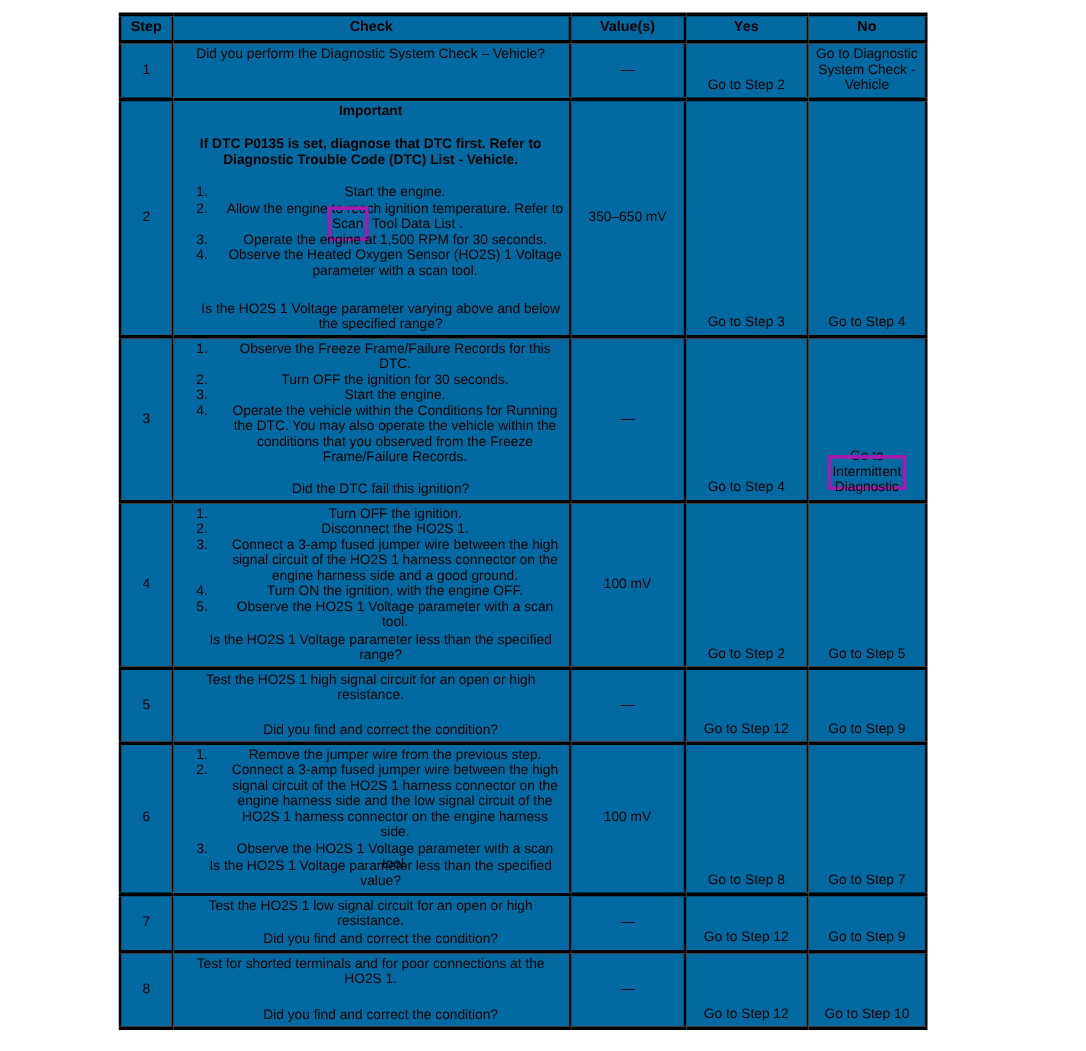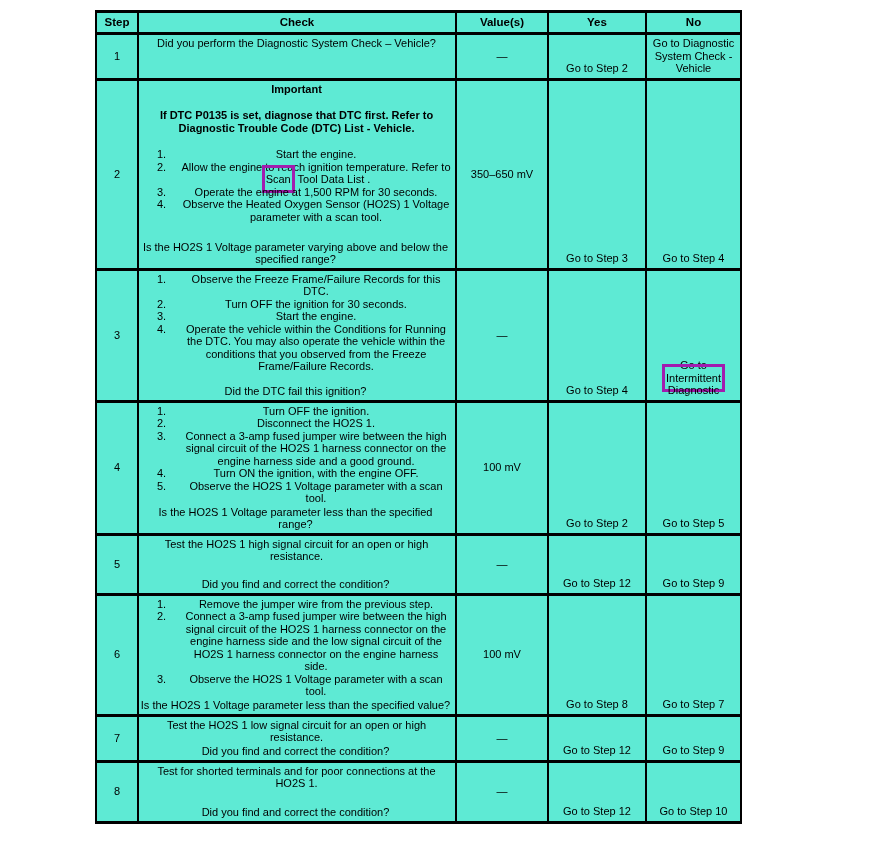--- a/index.html
+++ b/index.html
@@ -26,21 +26,21 @@
   col.c-action{ width: 318px; }
   col.c-value { width: 92px; }
   col.c-yes   { width: 98px; }
   col.c-no    { width: 95px; }
 
   th, td {
     border-left: 2px solid #000;
     border-right: 2px solid #000;
     border-top: 3px solid #000;
     border-bottom: 3px solid #000;
-    background: #5eead4;
+    background: #0369a1;
     overflow: hidden;
   }
   th {
     font-weight: bold;
     text-align: center;
     vertical-align: middle;
     height: 17px;
     padding: 1px 2px;
     font-size: 11.5px;
   }
@@ -75,21 +75,21 @@
     padding: 2px 2px 3px 2px;
   }
 
   .bold-para { font-weight: bold; margin: 1px 0 14px 0; }
   .action-text { margin: 1px 0 0 0; }
   .num-list { margin: 1px 0 0 0; }
   .list-item { position: relative; padding-left: 39px; }
   .list-num { position: absolute; left: 15px; top: 0; }
   .action-question {
     position: absolute;
-    left: 1px; right: 4px; bottom: 2px;
+    left: 19px; right: 4px; bottom: 2px;
   }
   .boxed-link {
     border: 3px solid #a21caf;
     padding: 5px 1px;
     cursor: pointer;
   }
 </style>
 </head>
 <body>
 

